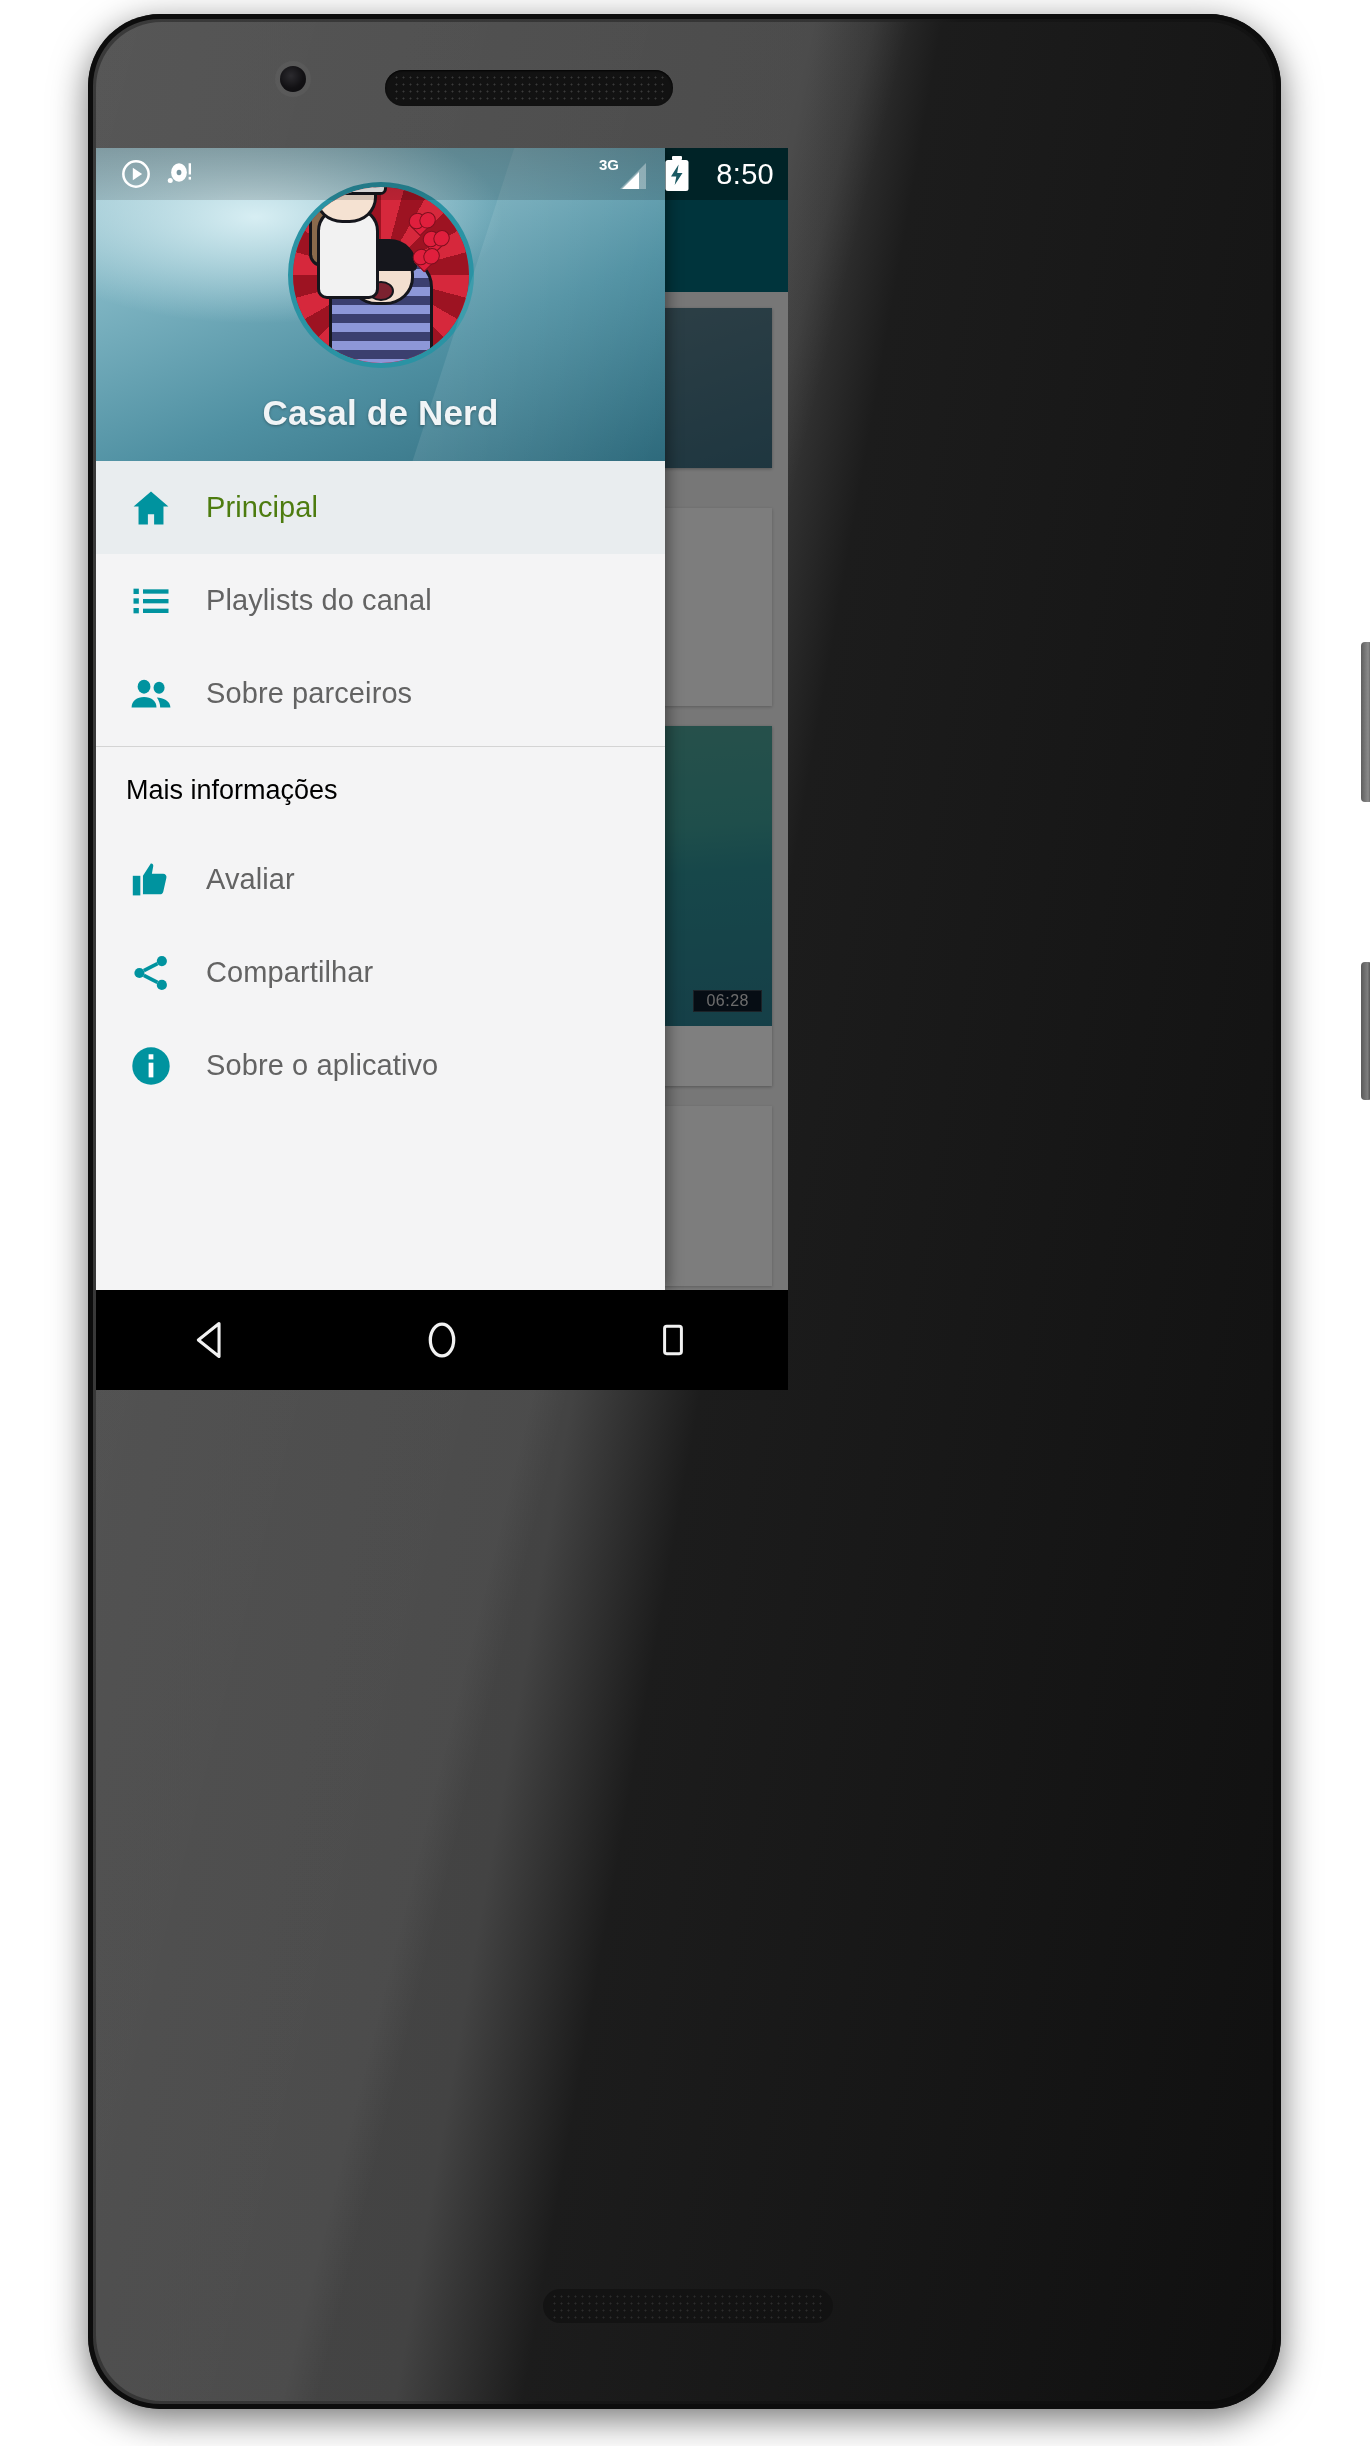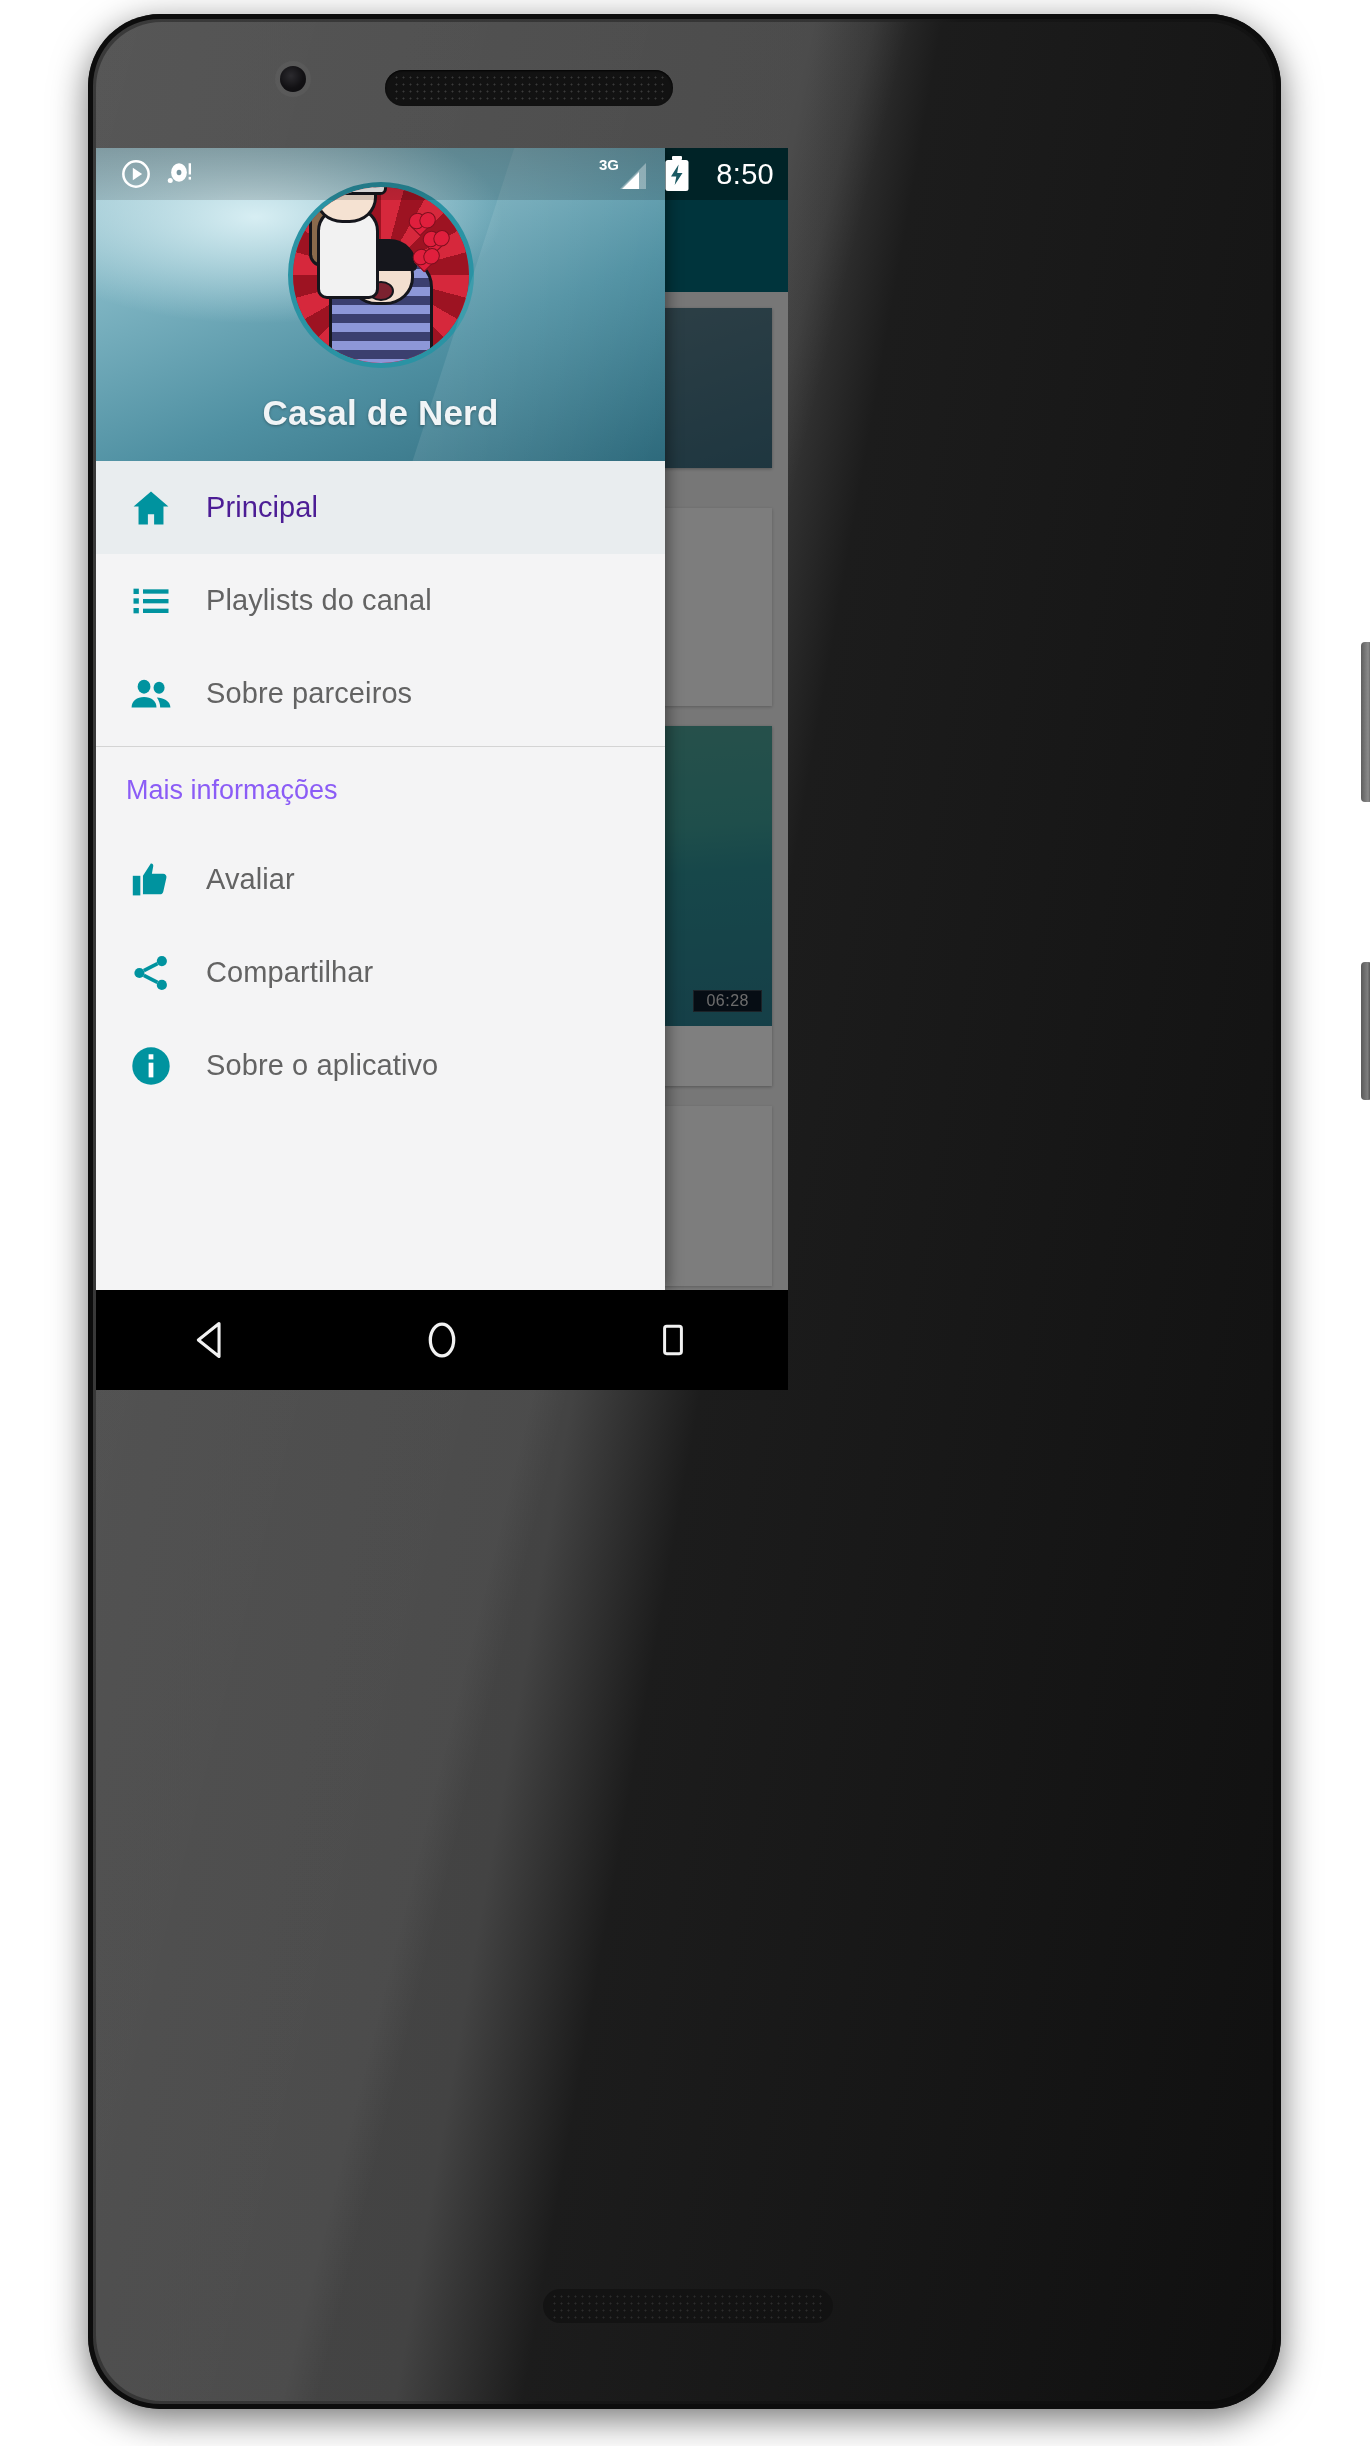--- a/index.html
+++ b/index.html
@@ -296,27 +296,27 @@
     height: 93px; padding-left: 0; cursor: pointer;
   }
   .nav-item.selected { background: #e9edef; }
   .nav-icon {
     width: 110px; flex: 0 0 110px;
     display: flex; align-items: center; justify-content: center;
   }
   .nav-label {
     font-size: 29px; color: #636363; letter-spacing: .1px;
   }
-  .nav-item.selected .nav-label { color: #4c1d95; font-weight: 400; }
+  .nav-item.selected .nav-label { color: #4d7c0f; font-weight: 400; }
   #drawer-divider {
     height: 1px; background: #d4d4d4; margin: 6px 0 0 0;
   }
   #section-header {
     height: 86px; display: flex; align-items: center; padding-left: 30px;
-    font-size: 27px; color: #8b5cf6;
+    font-size: 27px; color: #000000;
   }
   .ic { display:block; }
 
   
   #nav-bar {
     position: absolute; left: 96px; top: 1290px;
     width: 692px; height: 100px;
     background: #000; display: flex; align-items: center; justify-content: space-around;
   }
   .navbtn { display:flex; align-items:center; justify-content:center; width: 110px; height: 100%; }

